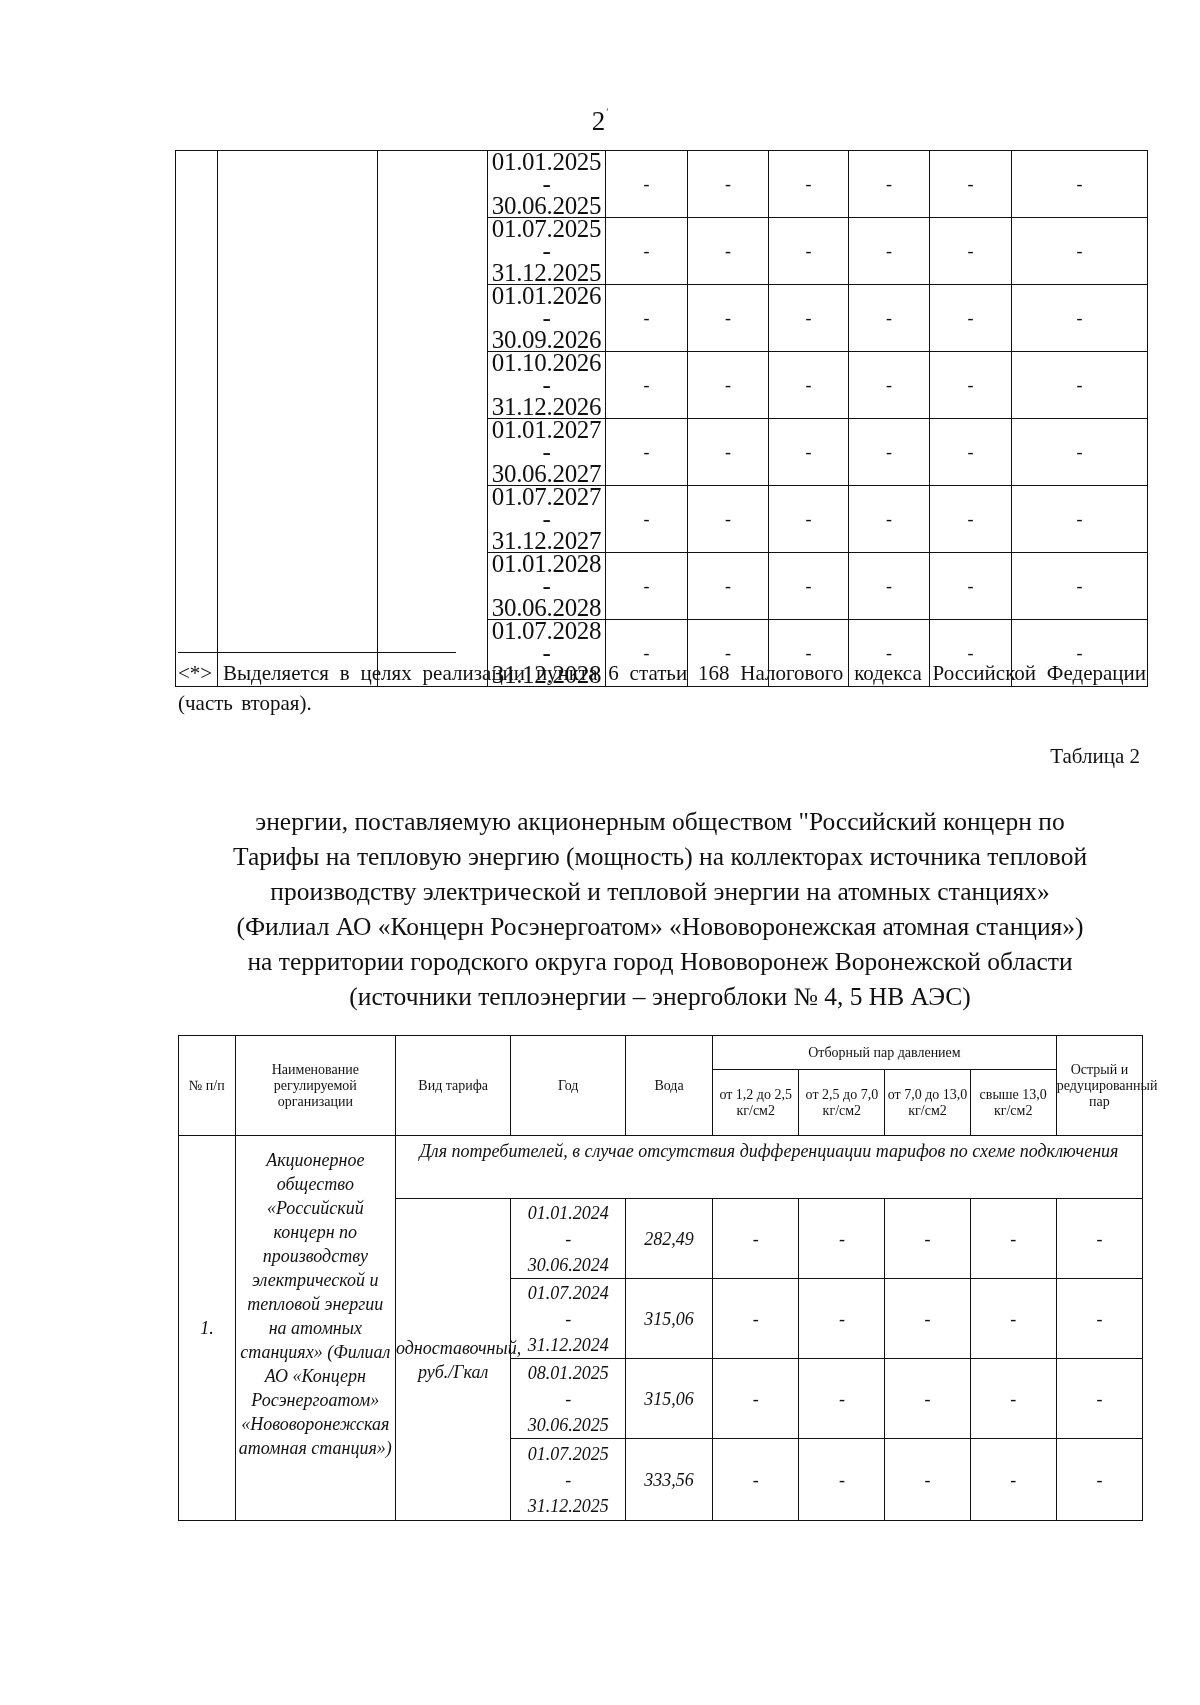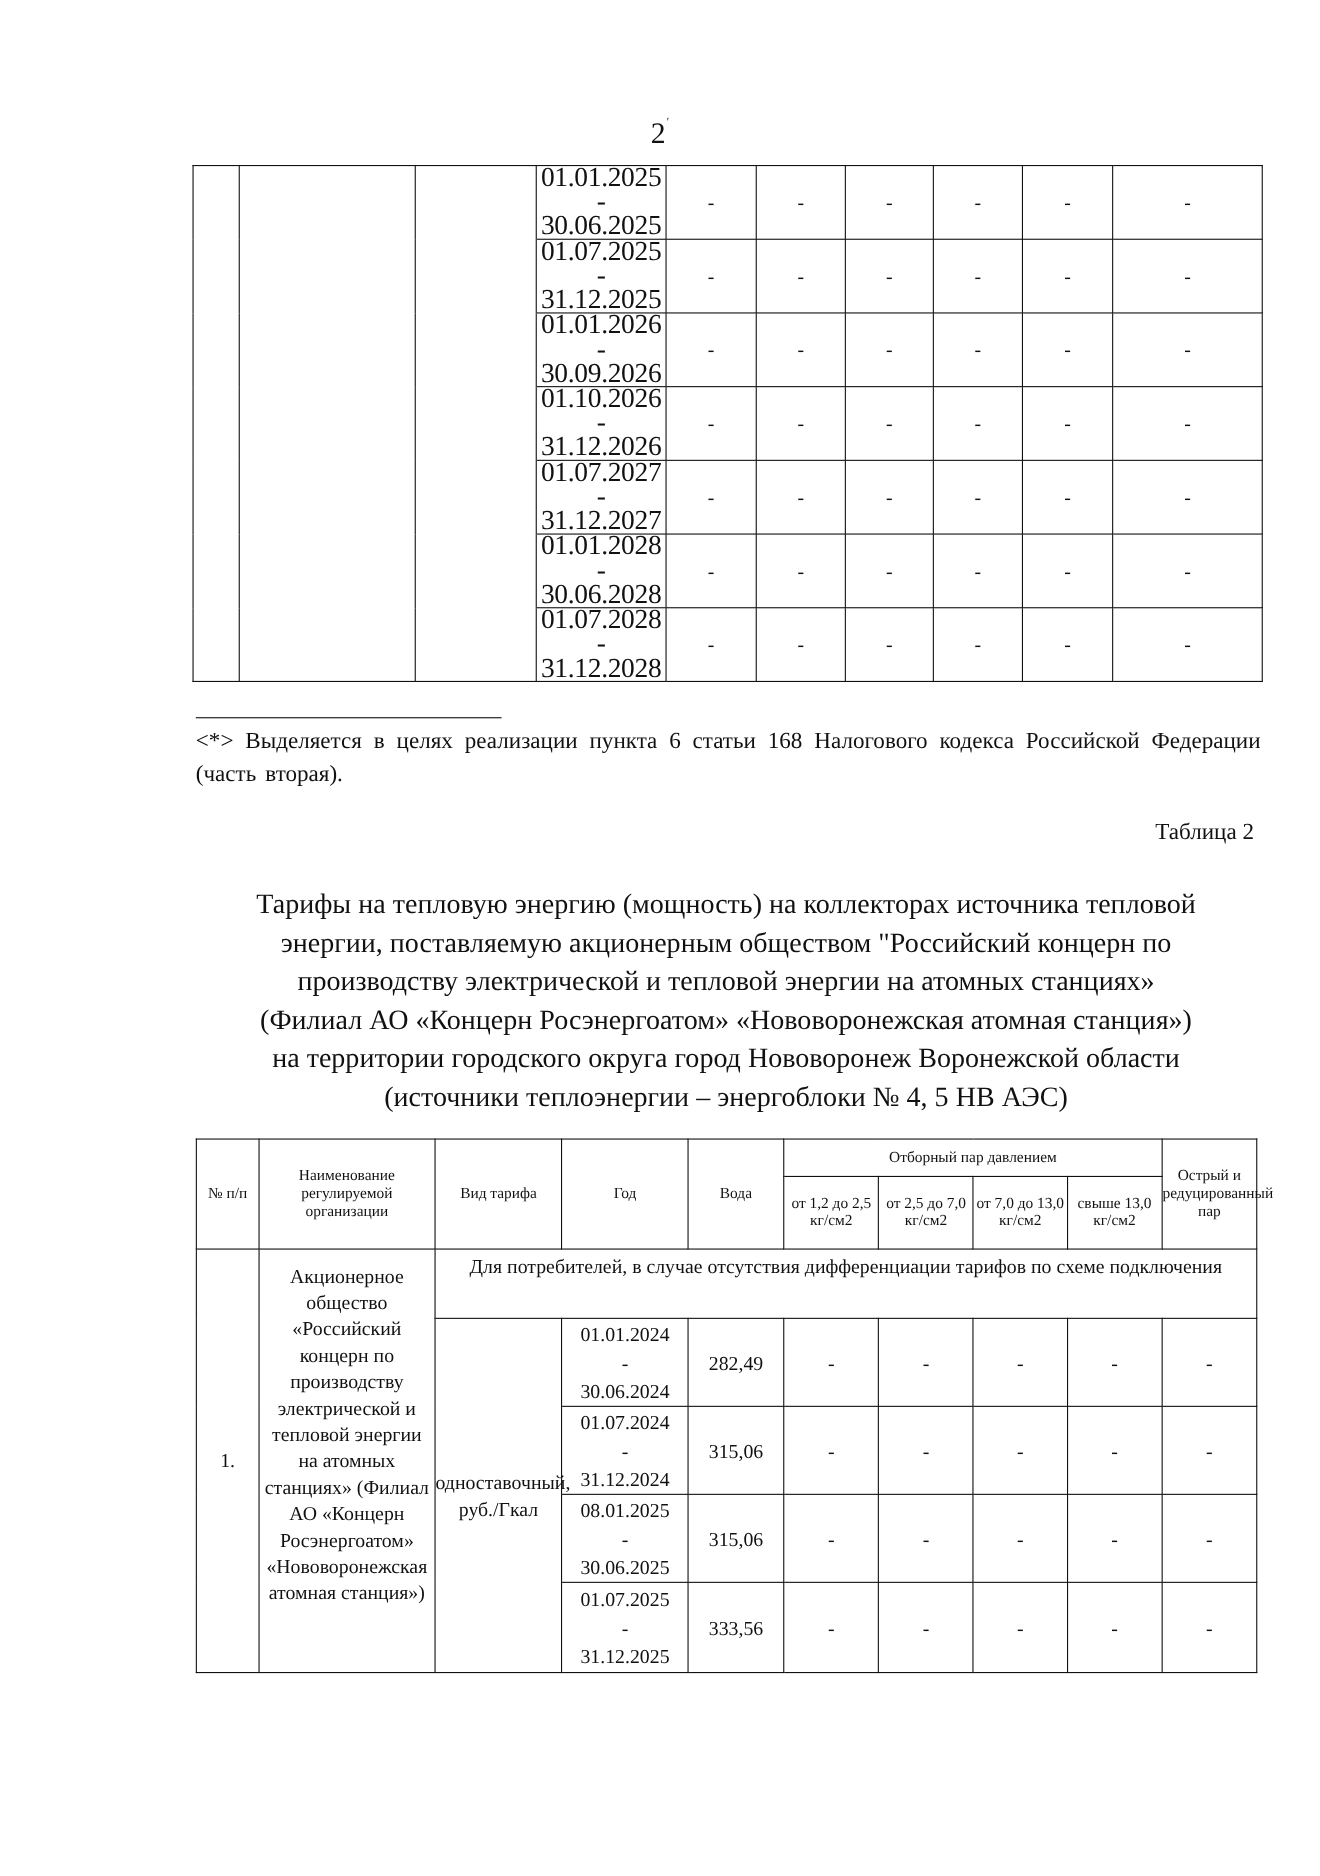--- a/index.html
+++ b/index.html
@@ -24,21 +24,21 @@
   .fn-rule { left:178px; top:652px; width:278px; height:0; border-top:1.6px solid #111; }
   .footnote { left:178px; top:658px; width:968px; font-size:21px; line-height:30px; text-align:justify; text-align-last:left; word-spacing:3px; }
 
   .table-label { right:60px; top:744px; font-size:21px; }
 
   .title { left:170px; width:980px; top:804px; text-align:center; font-size:25.5px; line-height:35px; }
 
   
   #t2 { left:178px; top:1035px; width:965px; }
   #t2 th { font-size:14px; line-height:16px; }
-  #t2 td { font-size:18px; line-height:24px; }
+  #t2 td { font-size:18px; line-height:24px;font-style:italic; }
   #t2 .org { font-size:18px; line-height:24px; padding:2px 3px; vertical-align:top; padding-top:12px; }
   #t2 .section { height:58px; line-height:22px; font-size:18px; vertical-align:top; padding-top:4px;margin-left:16px; }
   #t2 .period { font-size:18px; line-height:26px; }
   #t2 .dash { font-size:18px; }
   #t2 .val { font-size:18px; }
 </style>
 </head>
 <body>
 
 <div class="abs page-num"><span>2</span><span class="tick">ʹ</span></div>
@@ -115,20 +115,35 @@
         <td class="dash">-</td>
         <td class="dash">-</td>
         <td class="dash">-</td>
         <td class="dash">-</td>
       </tr>
       <tr>
         <td class="blank"></td>
         <td class="blank"></td>
         <td class="blank"></td>
         <td class="date">
+          <div>01.01.2027 -</div>
+          <div>30.06.2027</div>
+        </td>
+        <td class="dash">-</td>
+        <td class="dash">-</td>
+        <td class="dash">-</td>
+        <td class="dash">-</td>
+        <td class="dash">-</td>
+        <td class="dash">-</td>
+      </tr>
+      <tr>
+        <td class="blank"></td>
+        <td class="blank"></td>
+        <td class="blank"></td>
+        <td class="date">
           <div>01.07.2027 -</div>
           <div>31.12.2027</div>
         </td>
         <td class="dash">-</td>
         <td class="dash">-</td>
         <td class="dash">-</td>
         <td class="dash">-</td>
         <td class="dash">-</td>
         <td class="dash">-</td>
       </tr>
@@ -164,22 +179,22 @@
       </tr>
     </tbody>
 </table>
 
 <div class="abs fn-rule"></div>
 <div class="abs footnote">&lt;*&gt; Выделяется в целях реализации пункта 6 статьи 168 Налогового кодекса Российской Федерации (часть вторая).</div>
 
 <div class="abs table-label">Таблица 2</div>
 
 <div class="abs title">
+  <div>энергии, поставляемую акционерным обществом "Российский концерн по</div>
   <div>Тарифы на тепловую энергию (мощность) на коллекторах источника тепловой</div>
-  <div>энергии, поставляемую акционерным обществом "Российский концерн по</div>
   <div>производству электрической и тепловой энергии на атомных станциях»</div>
   <div>(Филиал АО «Концерн Росэнергоатом» «Нововоронежская атомная станция»)</div>
   <div>на территории городского округа город Нововоронеж Воронежской области</div>
   <div>(источники теплоэнергии – энергоблоки № 4, 5 НВ АЭС)</div>
 </div>
 
 <table id="t2">
   <colgroup>
     <col style="width:56px">
       <col style="width:158px">

